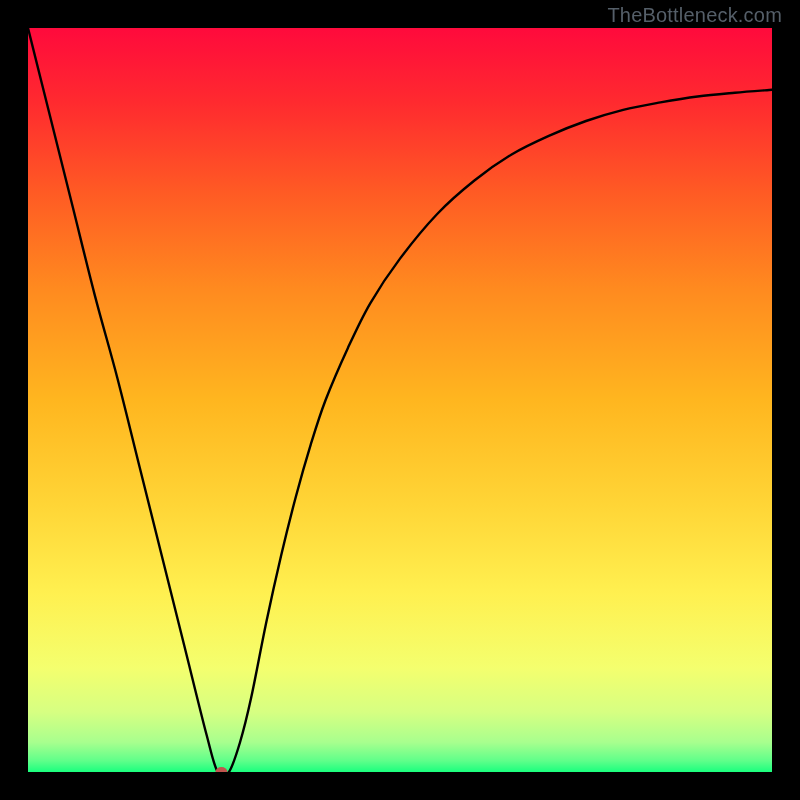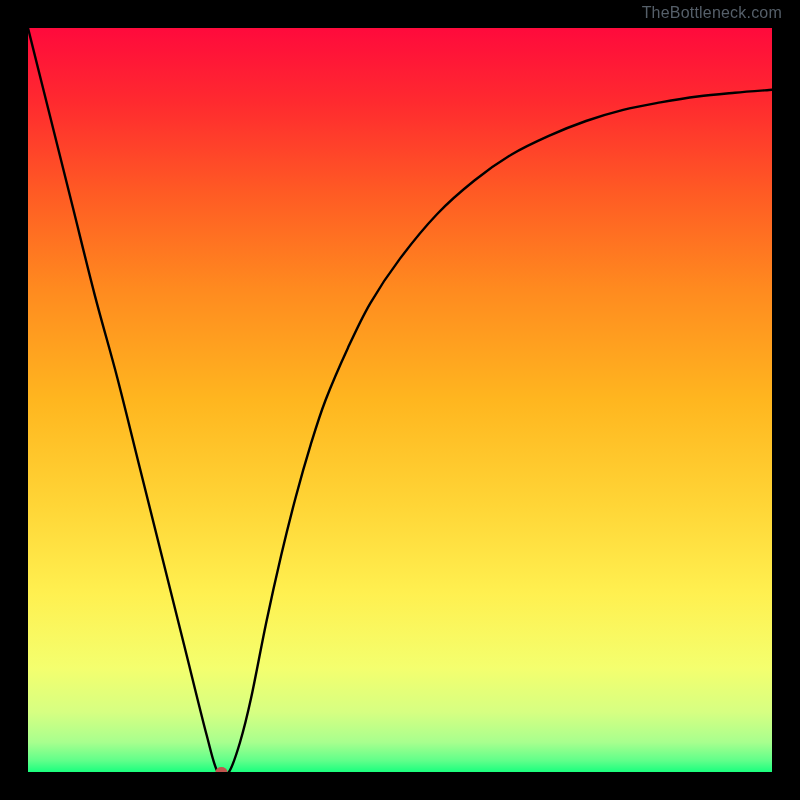--- a/index.html
+++ b/index.html
@@ -14,21 +14,21 @@
     position: relative;
     width: 800px;
     height: 800px;
     background: #000;
   }
   .watermark {
     position: absolute;
     top: 4px;
     right: 18px;
     color: #555f69;
-    font-size: 16px;
+    font-size: 20px;
     font-weight: 500;
     letter-spacing: 0.2px;
     z-index: 5;
   }
   .plot-wrap {
     position: absolute;
     left: 28px;
     top: 28px;
     width: 744px;
     height: 744px;

